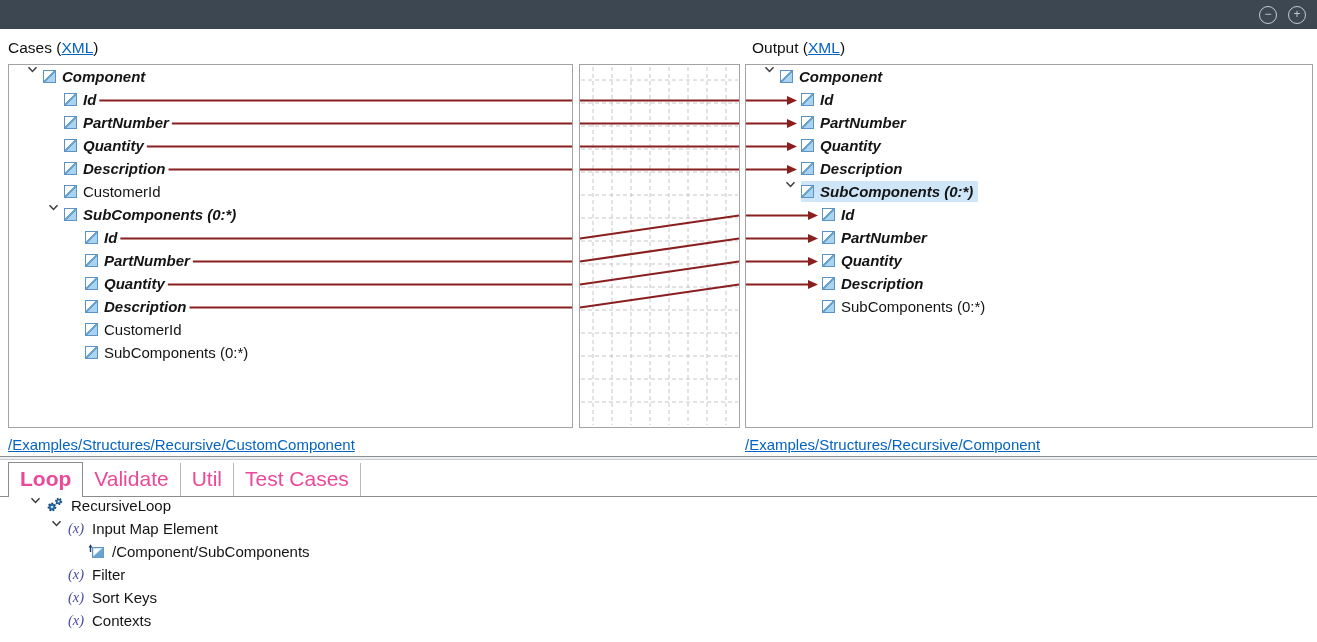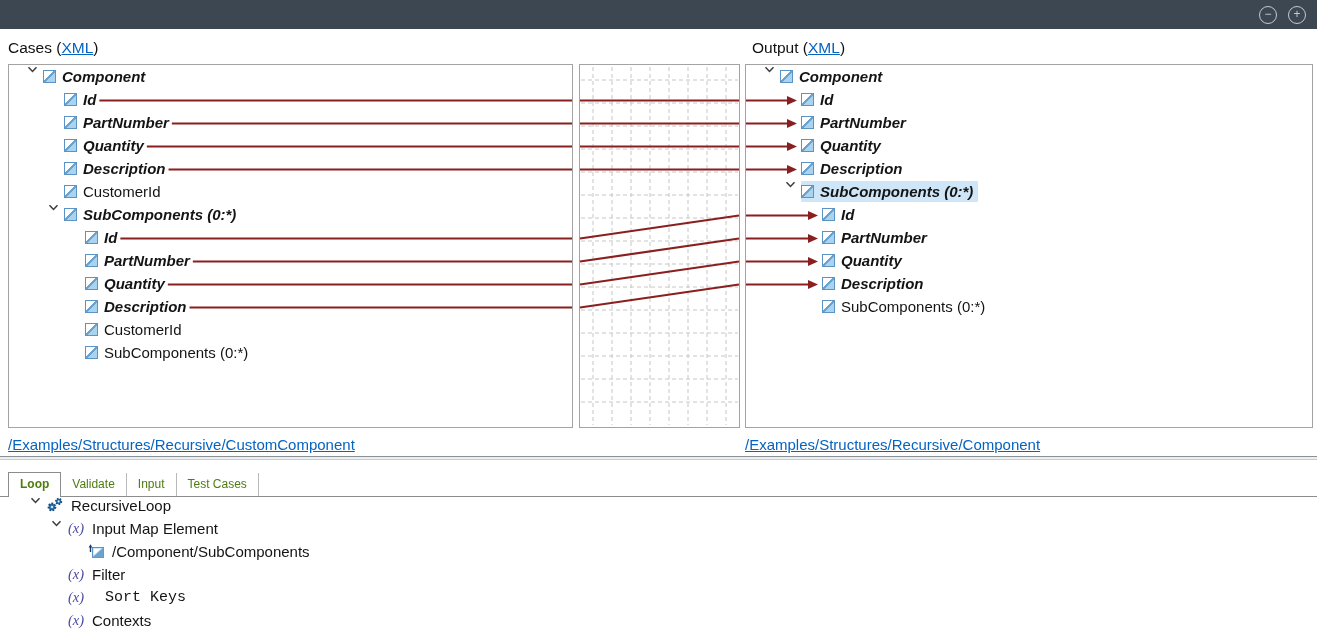--- a/index.html
+++ b/index.html
@@ -55,21 +55,21 @@
   .splitter { position:absolute; top:456px; left:0; width:100%; height:4px;
     background:#eceff1; border-top:1px solid #8b9095; border-bottom:1px solid #c9cdd1; box-sizing:border-box; }
 
   
   .tabstrip {
     position:absolute; top:469px; left:0; width:100%; height:28px;
     display:flex; align-items:flex-end; padding-left:8px; box-sizing:border-box;
     border-bottom:1px solid #8c8c8c; background:#fff;
   }
   .btab {
-    font-size:12px; color:#4d7c0f; padding:4px 11px 5px; cursor:default;
+    font-size:21px; color:#ec4899; padding:4px 11px 5px; cursor:default;
     border-right:1px solid #b9b9b9; margin-bottom:0;
   }
   .btab.active {
     font-weight:bold; background:#fff;
     border:1px solid #8c8c8c; border-bottom:none;
     padding:4px 11px 6px; margin-bottom:-1px;
   }
 
   
   .bottom-tree { position:absolute; top:497px; left:16px; width:100%; }
@@ -285,21 +285,21 @@
 </div>
 
 <a class="path-link" href="#" id="input-path">/Examples/Structures/Recursive/CustomComponent</a>
 <a class="path-link" href="#" id="output-path">/Examples/Structures/Recursive/Component</a>
 
 <div class="splitter"></div>
 
 <div class="tabstrip">
   <span class="btab active" id="btab-0">Loop</span>
   <span class="btab" id="btab-1">Validate</span>
-  <span class="btab" id="btab-2">Input</span>
+  <span class="btab" id="btab-2">Util</span>
   <span class="btab" id="btab-3">Test Cases</span>
 </div>
 
 <div class="bottom-tree" id="bottom-tree">
     <div class="tree-row" style="padding-left: 8px;">
       <span class="chev">
         <svg width="11" height="7" viewBox="0 0 11 7">
           <polyline points="1.5,1.2 5.5,5.4 9.5,1.2" fill="none" stroke="#3c3c3c" stroke-width="1.5"></polyline>
         </svg>
       </span>
@@ -336,21 +336,21 @@
       <span class="lbl" style="margin-left: 7px;">/Component/SubComponents</span>
     </div>
     <div class="tree-row" style="padding-left: 29px;">
       <span class="chev"></span>
       <span class="fx-icon">(x)</span>
       <span class="lbl" style="margin-left: 7px;">Filter</span>
     </div>
     <div class="tree-row" style="padding-left: 29px;">
       <span class="chev"></span>
       <span class="fx-icon">(x)</span>
-      <span class="lbl" style="margin-left: 20px; font-family: Liberation Mono, monospace;">Sort Keys</span>
+      <span class="lbl" style="margin-left: 7px;">Sort Keys</span>
     </div>
     <div class="tree-row" style="padding-left: 29px;">
       <span class="chev"></span>
       <span class="fx-icon">(x)</span>
       <span class="lbl" style="margin-left: 7px;">Contexts</span>
     </div>
   </div>
 
 <svg width="1317" height="642" id="map-overlay">
     <line x1="593" y1="67" x2="593" y2="425" stroke="#c6c6c6" stroke-width="1" stroke-dasharray="4 3"></line>

